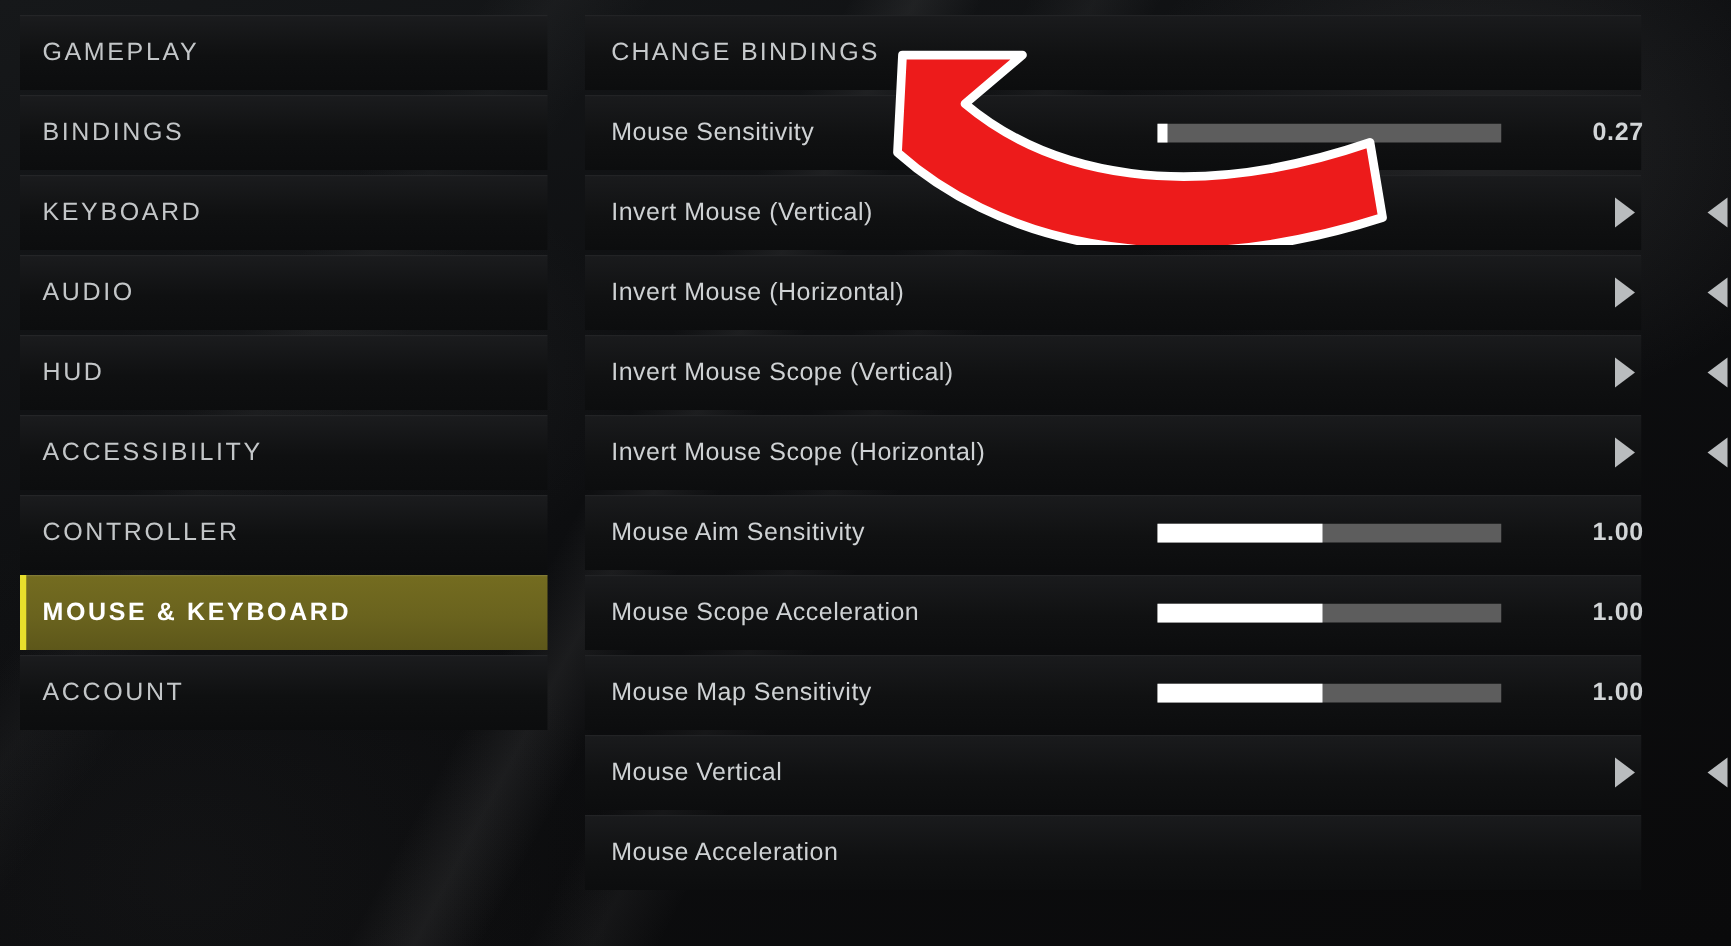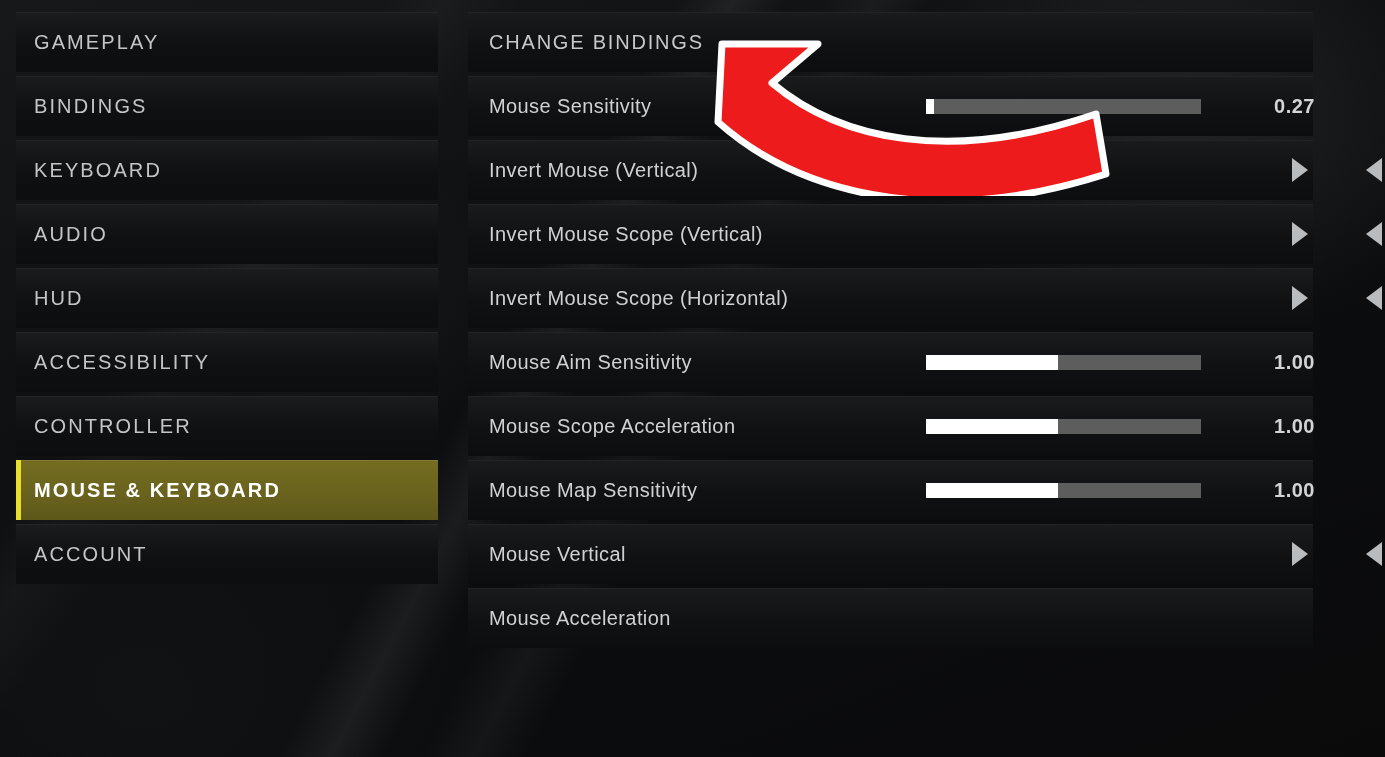--- a/index.html
+++ b/index.html
@@ -215,20 +215,27 @@
         </div>
       </div>
       <div class="row">
         <div class="row-label">Invert Mouse (Vertical)</div>
         <div class="ctl-option">
           <div class="arrow arrow-left"></div>
           <div class="arrow arrow-right"></div>
         </div>
       </div>
       <div class="row">
+        <div class="row-label">Invert Mouse (Horizontal)</div>
+        <div class="ctl-option">
+          <div class="arrow arrow-left"></div>
+          <div class="arrow arrow-right"></div>
+        </div>
+      </div>
+      <div class="row">
         <div class="row-label">Invert Mouse Scope (Vertical)</div>
         <div class="ctl-option">
           <div class="arrow arrow-left"></div>
           <div class="arrow arrow-right"></div>
         </div>
       </div>
       <div class="row">
         <div class="row-label">Invert Mouse Scope (Horizontal)</div>
         <div class="ctl-option">
           <div class="arrow arrow-left"></div>

